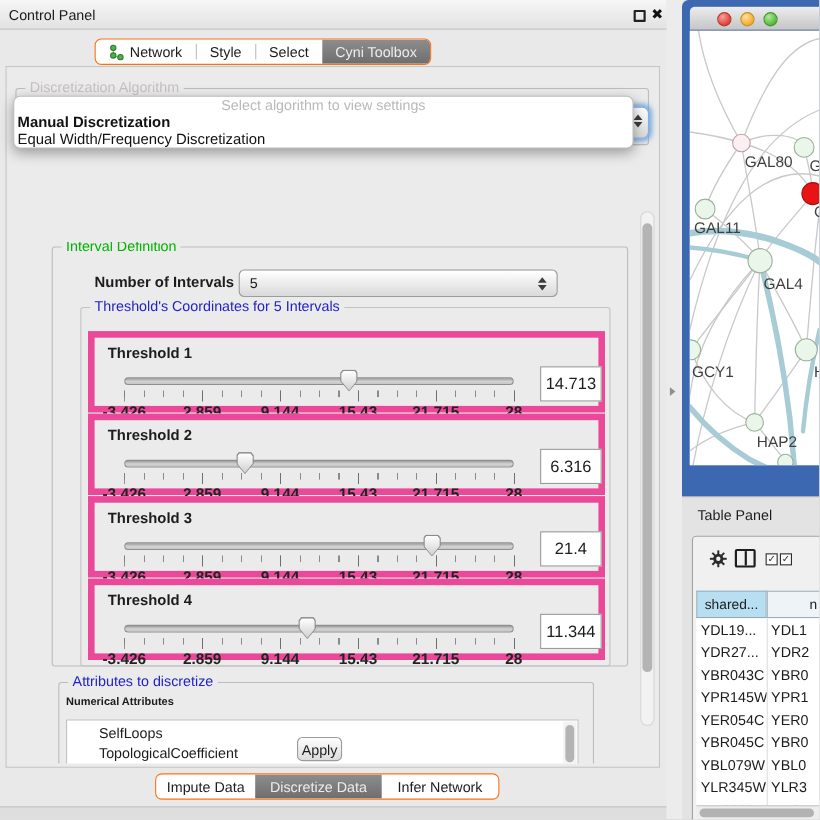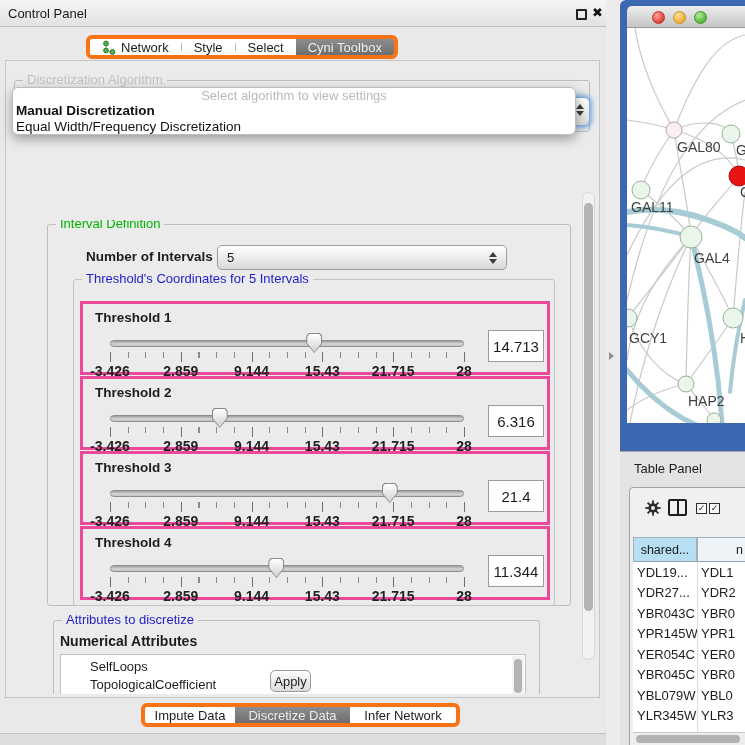--- a/index.html
+++ b/index.html
@@ -10,21 +10,21 @@
 
   
   .cp{left:0;top:0;width:606px;height:745px;background:#e9e9e9;}
   .cp-titlebar{left:0;top:0;width:606px;height:27px;background:linear-gradient(#f6f6f6,#e2e2e2);
                border-bottom:1px solid #c2c2c2;}
   .cp-title{left:8px;top:6px;font-size:13px;color:#1a1a1a;}
   .float-ic{left:576px;top:9px;width:11px;height:11px;border:2px solid #222;border-radius:1px;}
   .close-ic{left:592px;top:5px;font-size:13px;font-weight:bold;color:#111;}
 
   
-  .tabstrip{display:flex;align-items:stretch;background:#fff;border:4px solid #f97316;border-radius:6px;overflow:hidden;height:24px;}
+  .tabstrip{display:flex;align-items:stretch;background:#fff;border:1px solid #f97316;border-radius:6px;overflow:hidden;height:24px;}
   .tab{display:flex;align-items:center;justify-content:center;font-size:13px;padding:0 12px;color:#1c1c1c;white-space:nowrap;}
   .tab.sel{background:linear-gradient(#8d8d8d,#6e6e6e);color:#ececec;}
   .tabsep{width:1px;background:#bdbdbd;margin:4px 0;}
 
   
   .frame{left:5px;top:60px;width:595px;height:638px;background:#ebebeb;border:1px solid #c6c6c6;}
 
   
   .grp{position:absolute;border:1px solid #bdbdbd;border-radius:3px;}
   .gtitle{position:absolute;top:-8px;left:8px;background:#ebebeb;padding:0 4px;font-size:13px;line-height:14px;}
@@ -45,21 +45,21 @@
   .focusring{left:560px;top:97px;width:30px;height:29px;border-radius:6px;background:linear-gradient(#fff,#d9d9d9);
              border:1px solid #84aede;box-shadow:0 0 5px 2px rgba(92,152,219,.8);z-index:4;}
   .faded{color:#c7c0c0;}
 
   
   .viewport{left:6px;top:192px;width:576px;height:474px;overflow:hidden;margin-top:28px;}
   .vscroll{left:582px;top:192px;width:13px;height:468px;background:#f2f2f2;border:1px solid #d6d6d6;border-radius:7px;}
   .vthumb{position:absolute;left:1px;width:9px;border-radius:5px;background:#b4b4b4;}
 
   
-  .thr-panel{position:absolute;left:6px;width:470px;height:74px;border:3px solid #ec4899;background:#ebebeb;}
+  .thr-panel{position:absolute;left:6px;width:470px;height:74px;border:6px solid #ec4899;background:#ebebeb;}
   .thr-label{position:absolute;left:12px;top:6px;font-size:13.5px;font-weight:bold;}
   .trackwrap{position:absolute;left:27px;top:29px;width:354px;height:42px;}
   .track{position:absolute;left:0;top:7px;width:354px;height:7px;border-radius:4px;
          background:linear-gradient(#9b9b9b,#d4d4d4 55%,#c3c3c3);border:1px solid #8f8f8f;}
   .ticks-minor{position:absolute;left:0;top:19px;width:356px;height:6px;
          background:repeating-linear-gradient(to right,#8a8a8a 0 1px,transparent 1px 17.7px);}
   .ticks-major{position:absolute;left:0;top:19px;width:356px;height:10px;
          background:repeating-linear-gradient(to right,#6f6f6f 0 1px,transparent 1px 70.8px);}
   .handle{position:absolute;top:0;width:16px;height:20px;z-index:2;
           clip-path:polygon(15% 0,85% 0,100% 15%,100% 52%,50% 100%,0 52%,0 15%);background:#8a8a8a;}
@@ -264,21 +264,21 @@
                 <span style="left:100%">28</span>
               </div>
             </div>
             <div class="thr-value">11.344</div>
           </div>
         </div>
       </div>
 
       <div class="grp" style="left:47px;top:400px;width:487px;height:130px;">
         <span class="gtitle" style="color:#2222cc">Attributes to discretize</span>
-        <div style="position:absolute;left:6px;top:12px;font-size:14px;font-weight:bold;">Numerical Attributes</div>
+        <div style="position:absolute;left:6px;top:12px;font-size:10px;font-weight:bold;">Numerical Attributes</div>
         <div class="attr-list">
           <div class="attr-item" style="margin-top:3px">SelfLoops</div>
           <div class="attr-item">TopologicalCoefficient</div>
 
           <div class="attr-sb">
               <div class="attr-thumb"></div>
             </div>
         </div>
       </div>
     </div>

